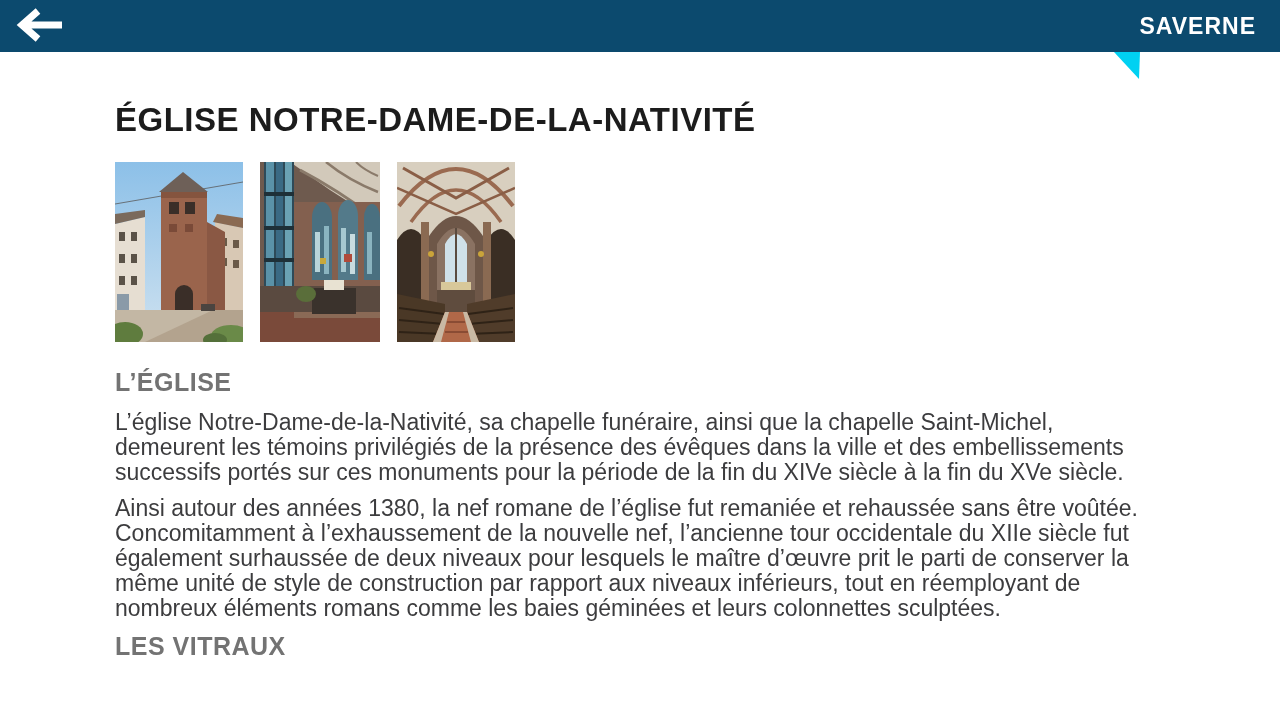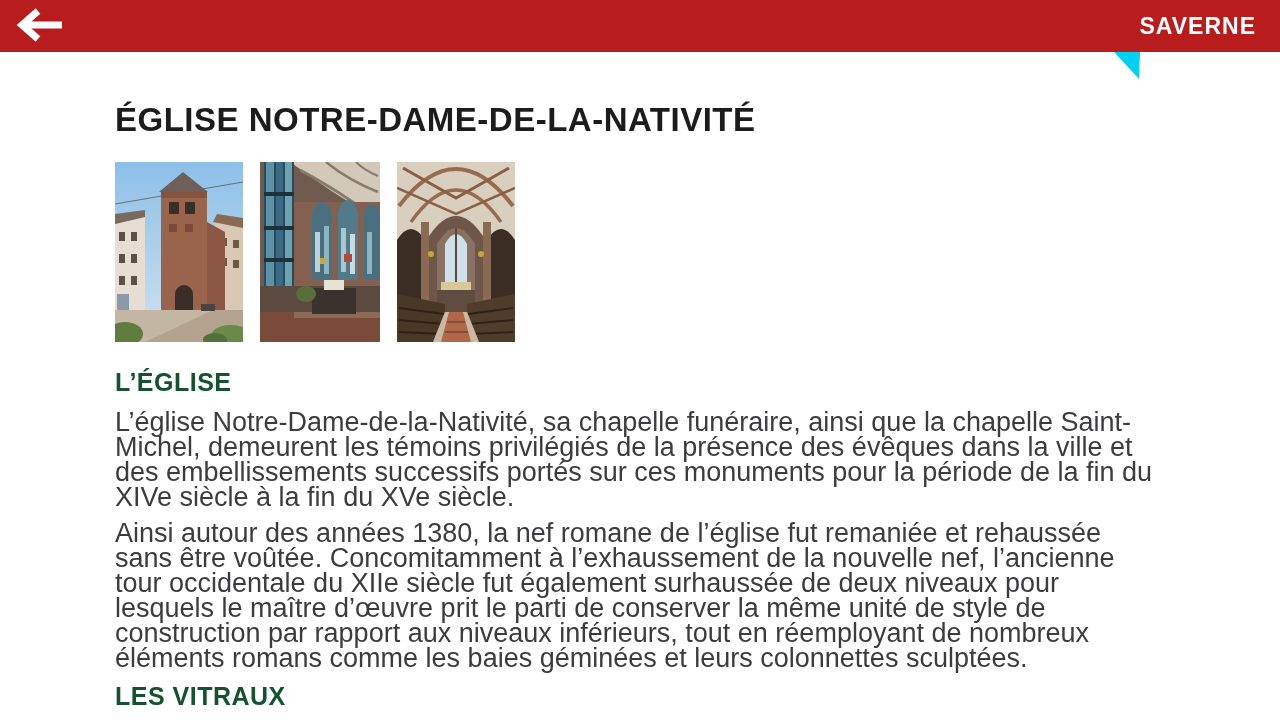--- a/index.html
+++ b/index.html
@@ -7,21 +7,21 @@
   body {
     width: 1280px; height: 720px; overflow: hidden;
     background: #ffffff;
     font-family: "Liberation Sans", sans-serif;
     -webkit-font-smoothing: antialiased;
   }
   
   .header {
     position: relative;
     width: 1280px; height: 52px;
-    background: #b91c1c;
+    background: #0c4a6e;
   }
   .back-button {
     position: absolute; left: 0; top: 0;
     width: 80px; height: 52px;
     background: transparent; border: none; cursor: pointer;
     display: flex; align-items: center; padding-left: 16px;
   }
   .brand {
     position: absolute; right: 24px; top: 0;
     height: 52px; display: flex; align-items: center;
@@ -37,27 +37,27 @@
     margin: 4px 0 24px 0;
     font-size: 33px; line-height: 36px; font-weight: 700;
     letter-spacing: 0.5px; color: #1c1c1c;
   }
   .photos { display: flex; gap: 17px; margin: 0 0 26px 0; }
   .photo { padding: 0; border: none; background: none; cursor: pointer; display: block; }
   .photo svg { display: block; }
   .section-heading {
     margin: 0 0 13px 0;
     font-size: 25px; line-height: 29px; font-weight: 700;
-    letter-spacing: 0.5px; color: #14532d;
+    letter-spacing: 0.5px; color: #737373;
   }
   .section-heading.last { margin-top: 11px; margin-bottom: 0; }
   .body-text {
     margin: 0 0 11px 0;
     max-width: 1052px;
-    font-size: 27px; line-height: 25px;
+    font-size: 23px; line-height: 25px;
     color: #3c3c3e;
   }
 </style>
 </head>
 <body>
 
 <header class="header">
   <button class="back-button">
     <span>
       <svg width="50" height="36" viewBox="0 0 50 36">

